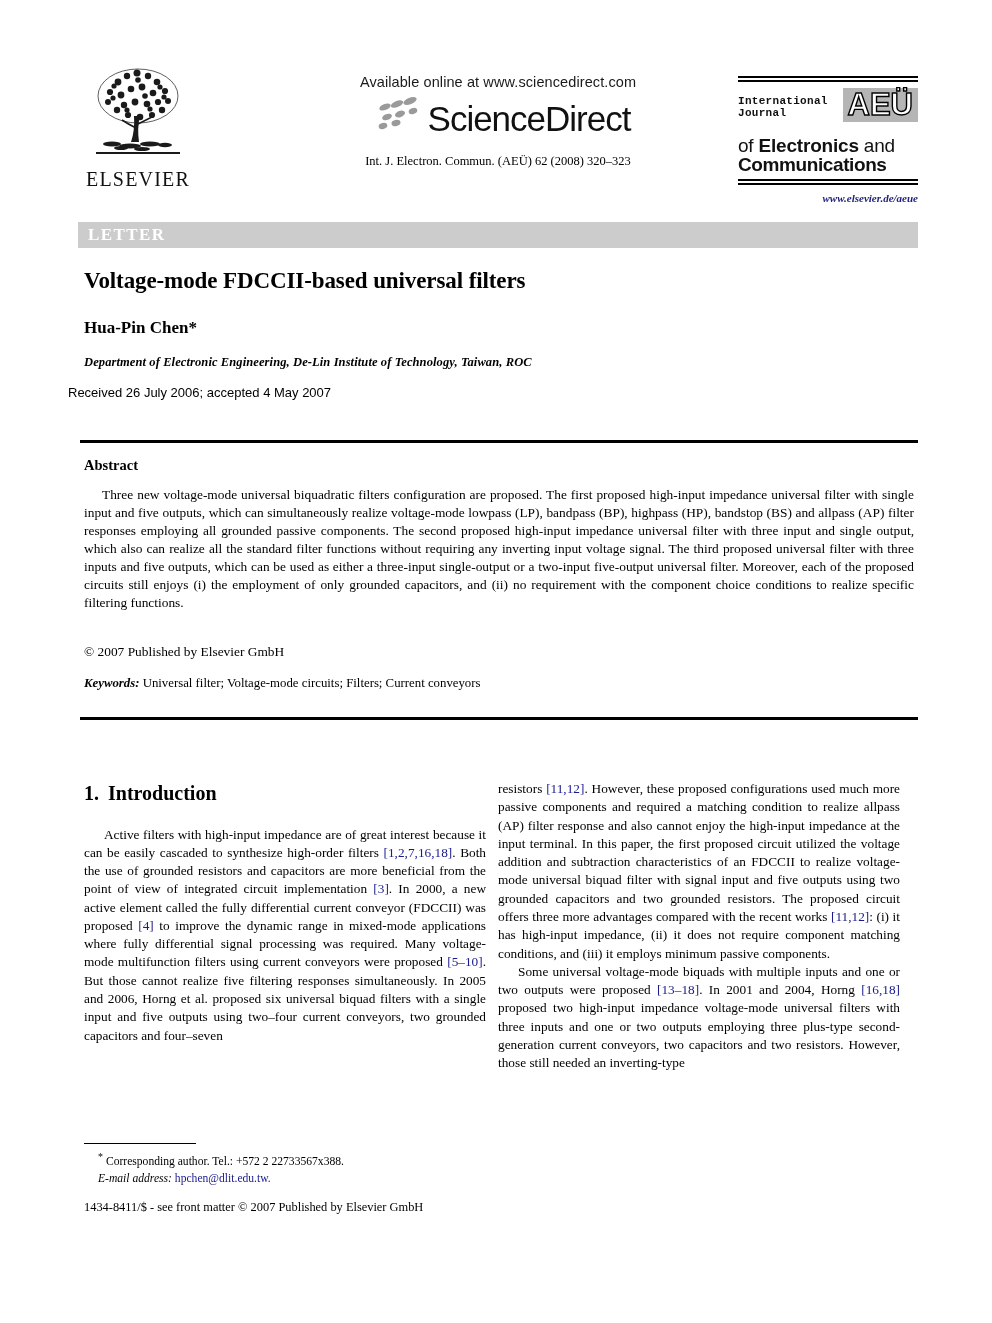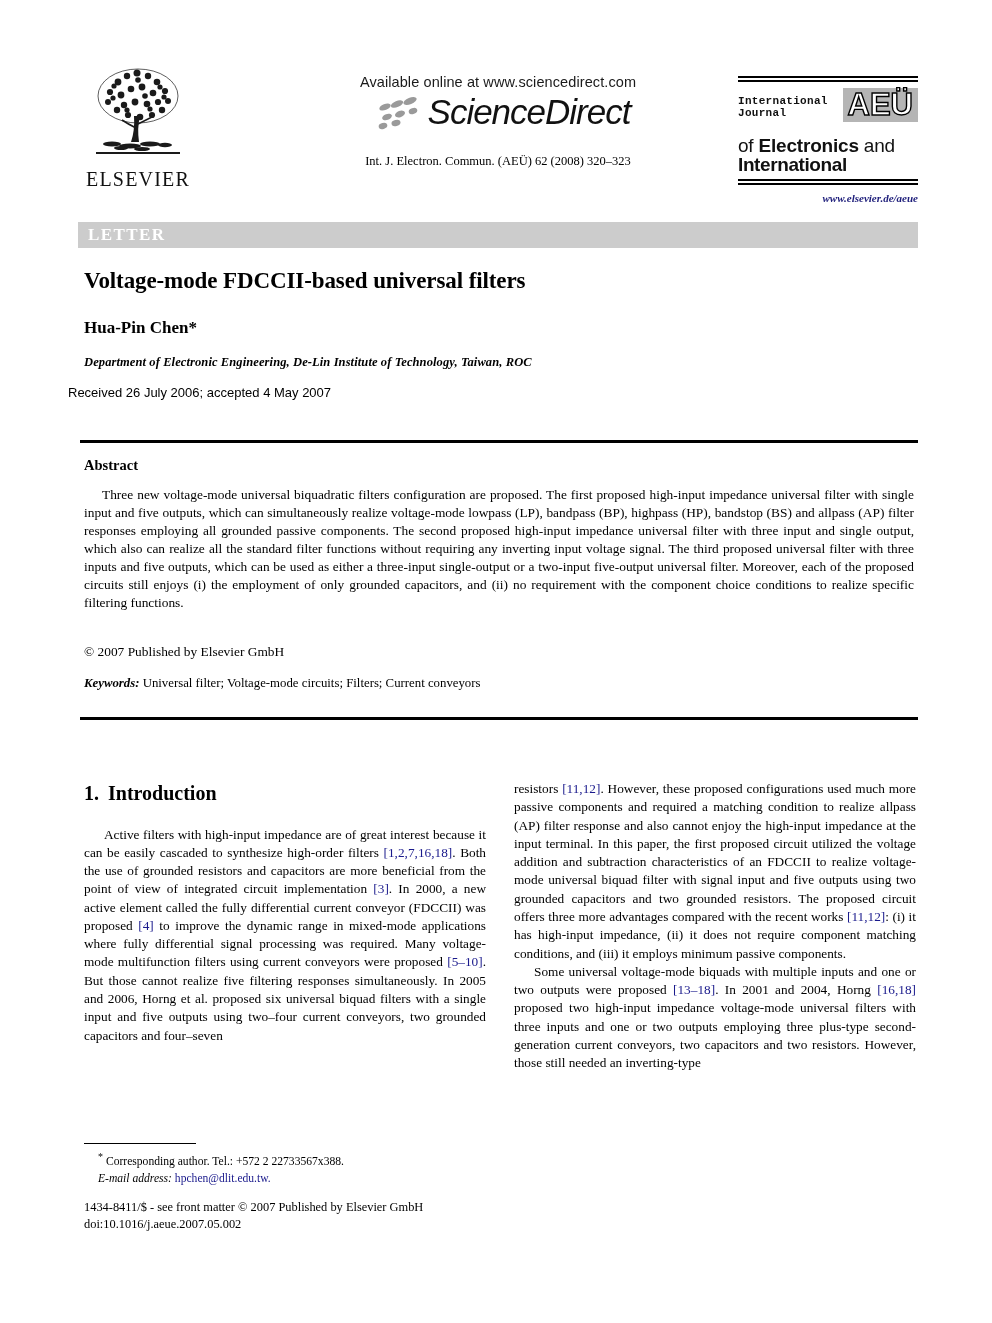--- a/index.html
+++ b/index.html
@@ -50,24 +50,23 @@
     text-align: center;
   }
   .sd-available {
     font-family: "Liberation Sans", sans-serif;
     font-size: 14.5px;
     color: #1a1a1a;
     letter-spacing: 0.1px;
   }
   .sd-logo-row {
     display: flex;
-    align-items: flex-start;
+    align-items: flex-end;
     justify-content: center;
     margin-top: 4px;
-    font-style: italic;
   }
   .sd-word {
     font-family: "Liberation Sans", sans-serif;
     font-size: 35px;
     letter-spacing: -1.0px;
     color: #111;
     line-height: 1;
   }
   .sd-citation {
     font-family: "Liberation Serif", serif;
@@ -246,21 +245,21 @@
   .col {
     position: absolute;
     top: 780px;
     width: 402px;
     font-family: "Liberation Serif", serif;
     font-size: 13.3px;
     line-height: 1.375;
     text-align: justify;
   }
   .col-left  { left: 84px; }
-  .col-right { left: 514px; }
+  .col-right { left: 498px; }
 
   .sec-head {
     font-family: "Liberation Serif", serif;
     font-weight: bold;
     font-size: 20px;
     margin: 0 0 18px 0;
   }
   .sec-head .num { margin-right: 9px; }
 
   .para { margin: 0; text-indent: 20px; }
@@ -381,21 +380,21 @@
       <div class="jl-rule-top"></div>
       <div class="jl-row1">
         <div class="jl-intl">International Journal</div>
         <div class="jl-aeu">
           <span>AEÜ</span>
         </div>
       </div>
       <div class="jl-line2">
         <span class="thin">of </span><span>Electronics</span><span class="thin"> and</span>
       </div>
-      <div class="jl-line3">International</div>
+      <div class="jl-line3">Communications</div>
       <div class="jl-rule-bot"></div>
       <div class="jl-url">www.elsevier.de/aeue</div>
     </div>
   </div>
 
   <div class="letter-band">
     <span>LETTER</span>
   </div>
 
   <div class="title">Voltage-mode FDCCII-based universal filters</div>
@@ -425,16 +424,15 @@
   </div>
 
   <div class="footnote-rule"></div>
   <div class="footnote">
     <span class="fn-indent"><span class="star">*</span><span> Corresponding author. Tel.: +572 2 22733567x388.</span></span>
     <span class="fn-indent"><span class="em-label">E-mail address:</span><span class="email"> hpchen@dlit.edu.tw.</span></span>
   </div>
 
   <div class="imprint">
     <div>1434-8411/$ - see front matter © 2007 Published by Elsevier GmbH</div>
-    <div>doi:10.1016/j.aeue.2007.05.002</div>
   </div>
 
 </div>
 
 </body></html>

